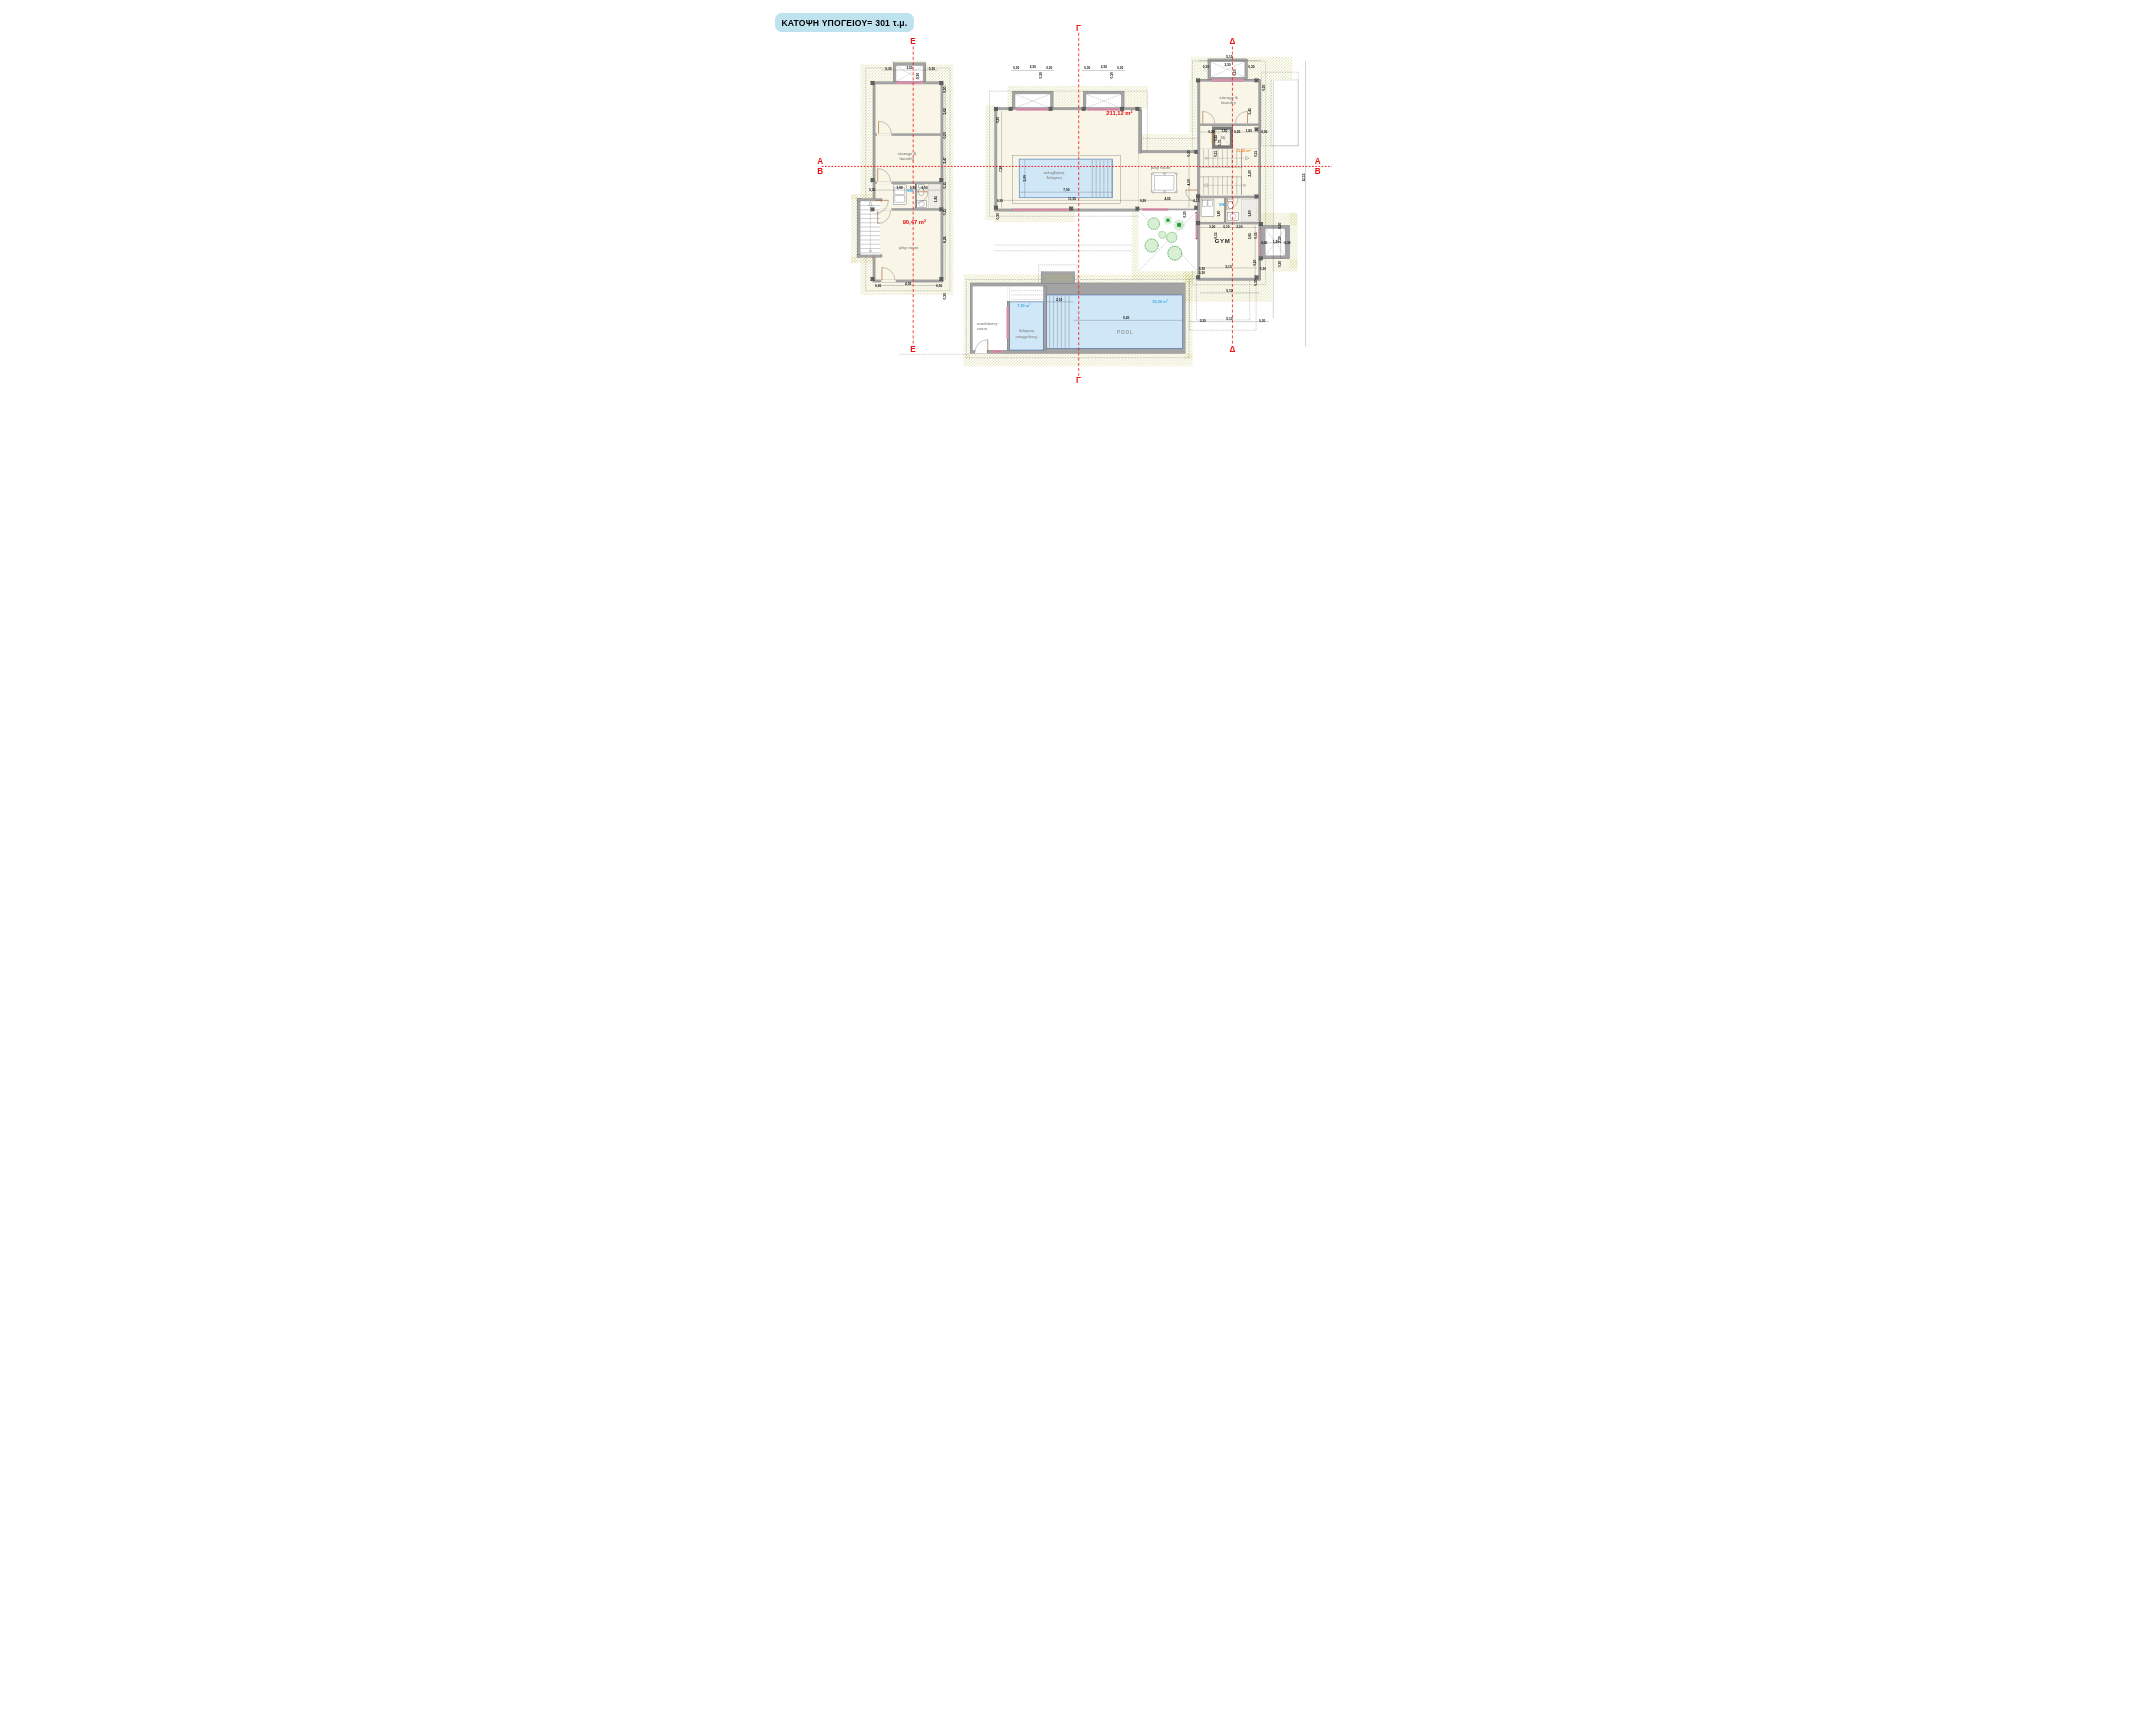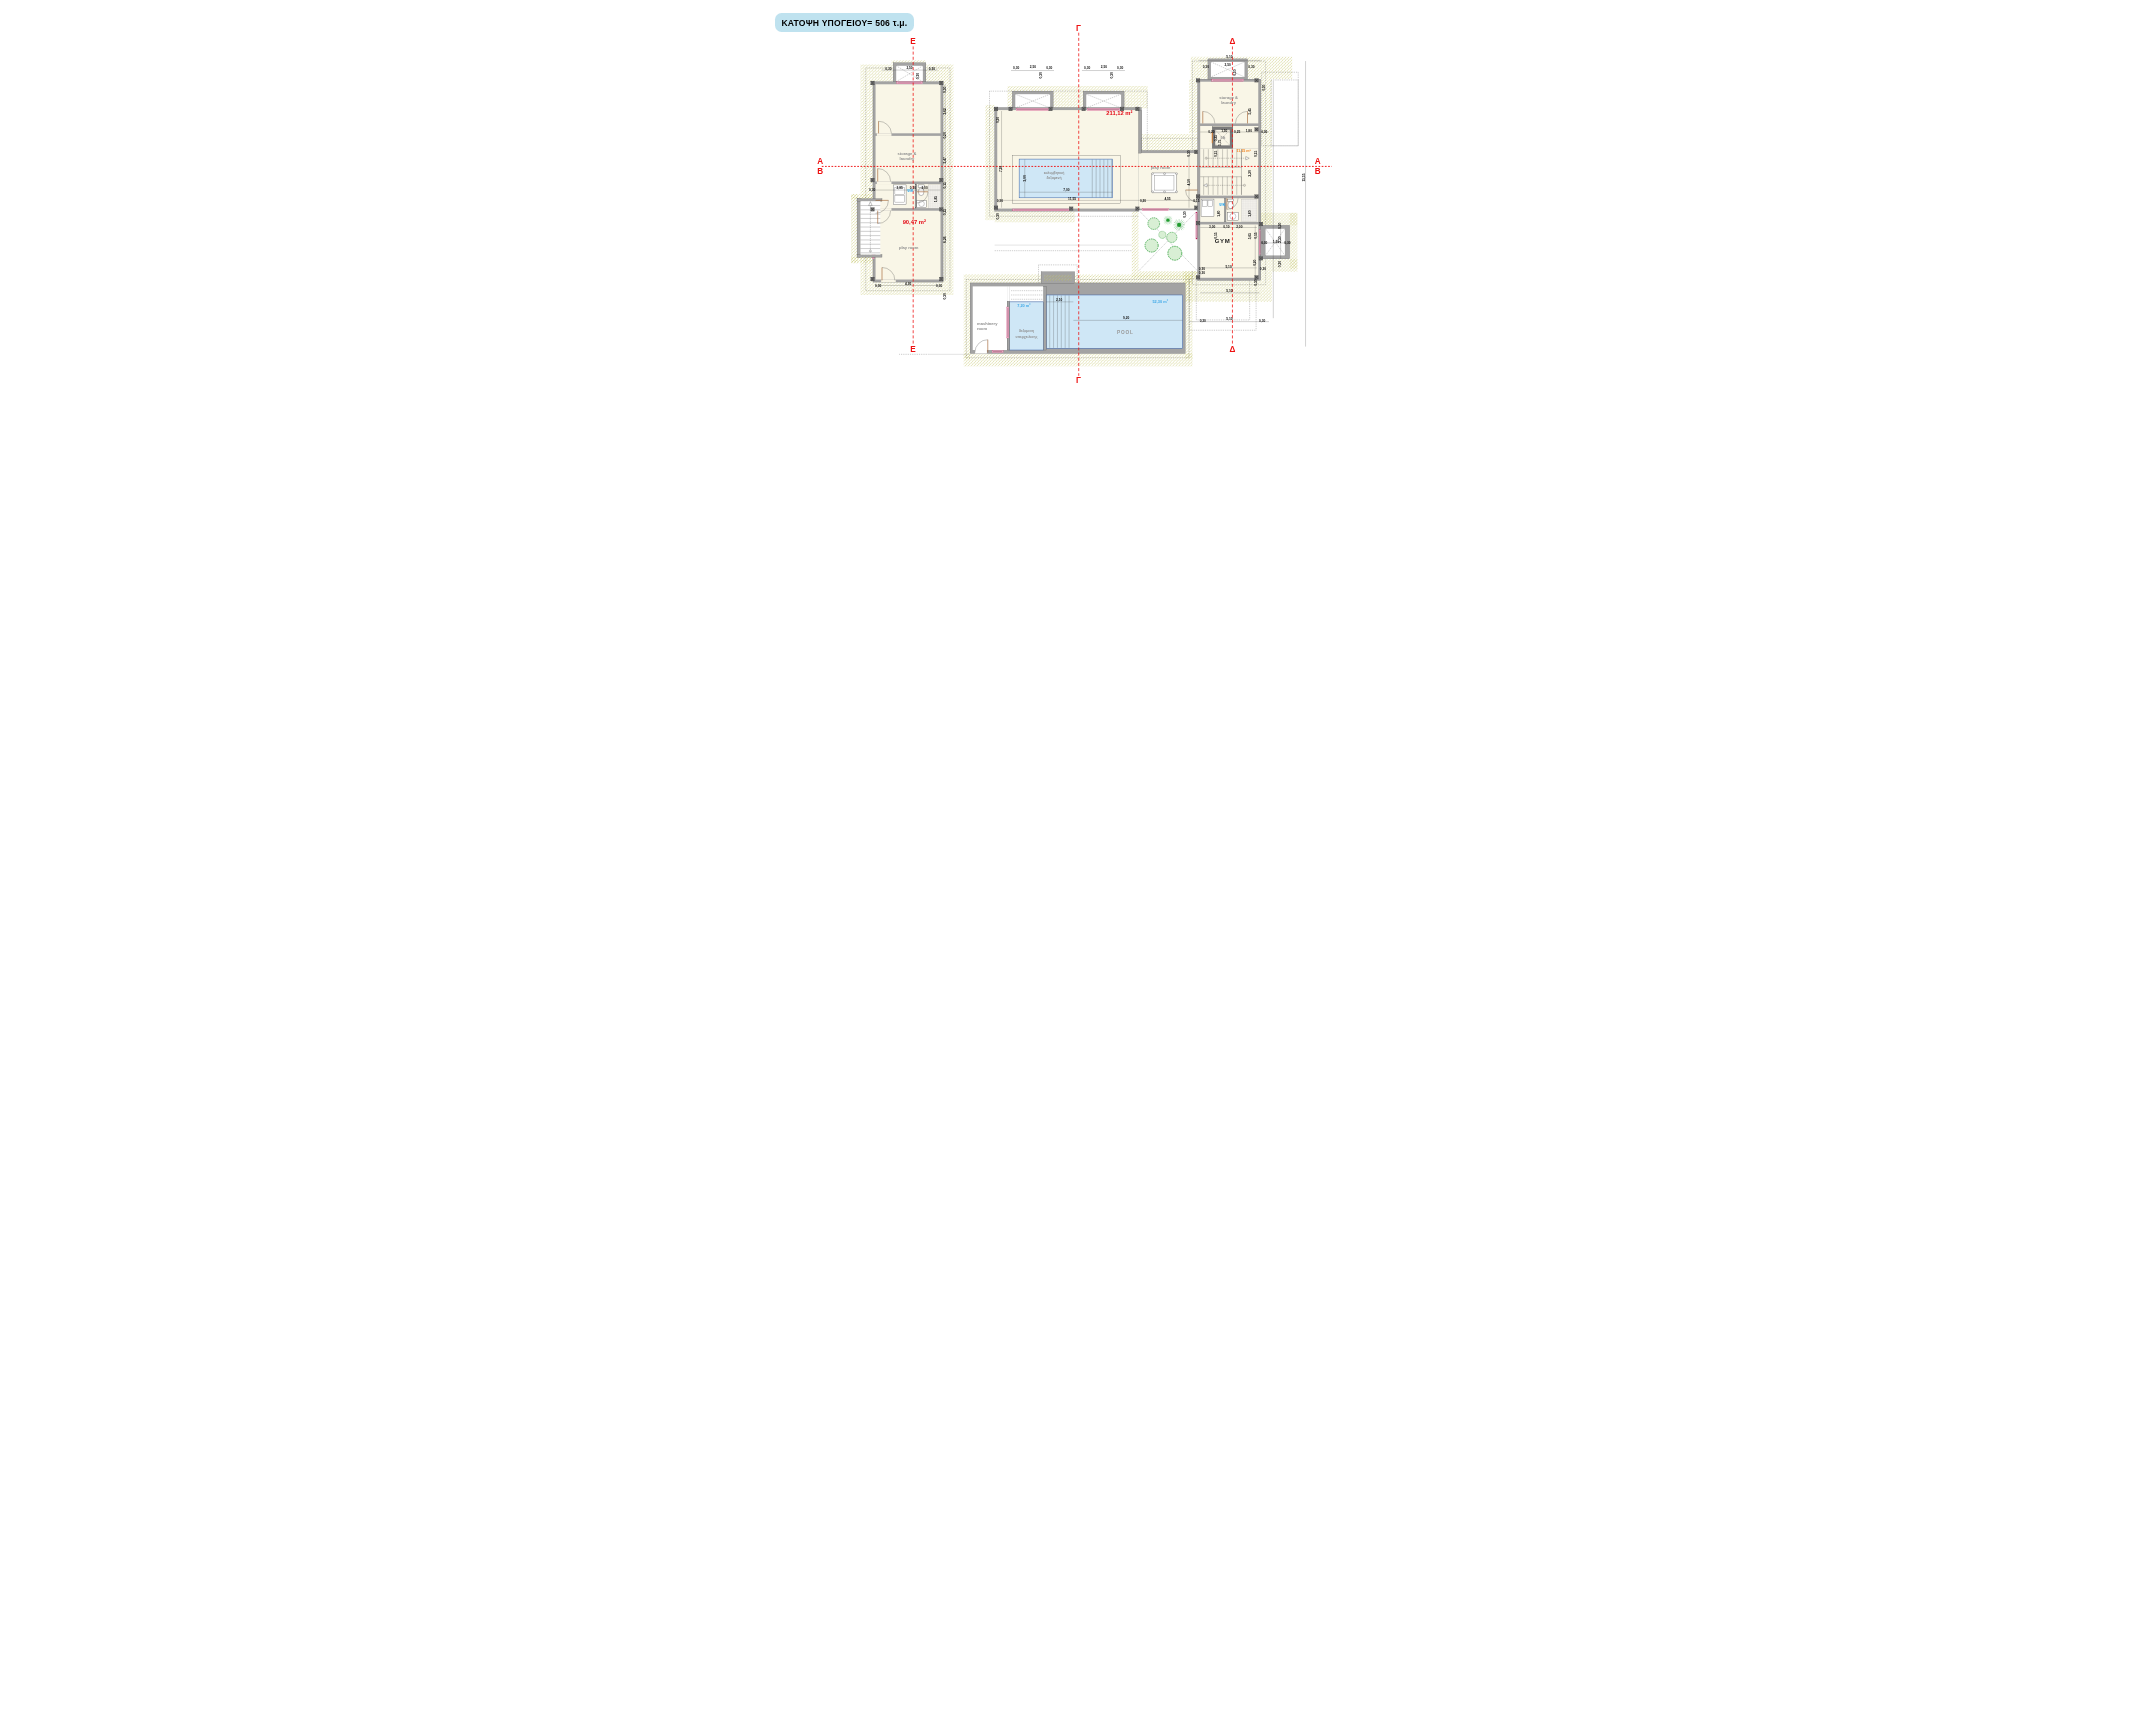--- a/index.html
+++ b/index.html
@@ -48,21 +48,21 @@
   .gym{fill:#1a1a1a;font-weight:bold;font-size:14px;letter-spacing:1.5px;}
   .psk{fill:#2fa8ef;font-size:8px;font-weight:bold;}
   .pool-lbl{fill:#9a9a9a;font-weight:bold;font-size:11px;letter-spacing:2px;}
 </style>
 </head>
 <body>
 
 <div class="stage">
 
   <div class="title-box">
-    <span>ΚΑΤΟΨΗ ΥΠΟΓΕΙΟΥ= 506 τ.μ.</span>
+    <span>ΚΑΤΟΨΗ ΥΠΟΓΕΙΟΥ= 301 τ.μ.</span>
   </div>
 
   <svg id="plan" viewBox="0 0 1500 1000">
     <defs>
       <pattern id="exc" width="7" height="7" patternUnits="userSpaceOnUse">
         <path d="M0 7 L7 0" stroke="#bdbd55" stroke-width="0.9"></path>
         <path d="M3.5 7 L7 3.5" stroke="#d8d89a" stroke-width="0.5"></path>
       </pattern>
       <pattern id="tilep" width="4" height="4" patternUnits="userSpaceOnUse">
         <rect width="4" height="4" fill="#f3f1ec"></rect>

